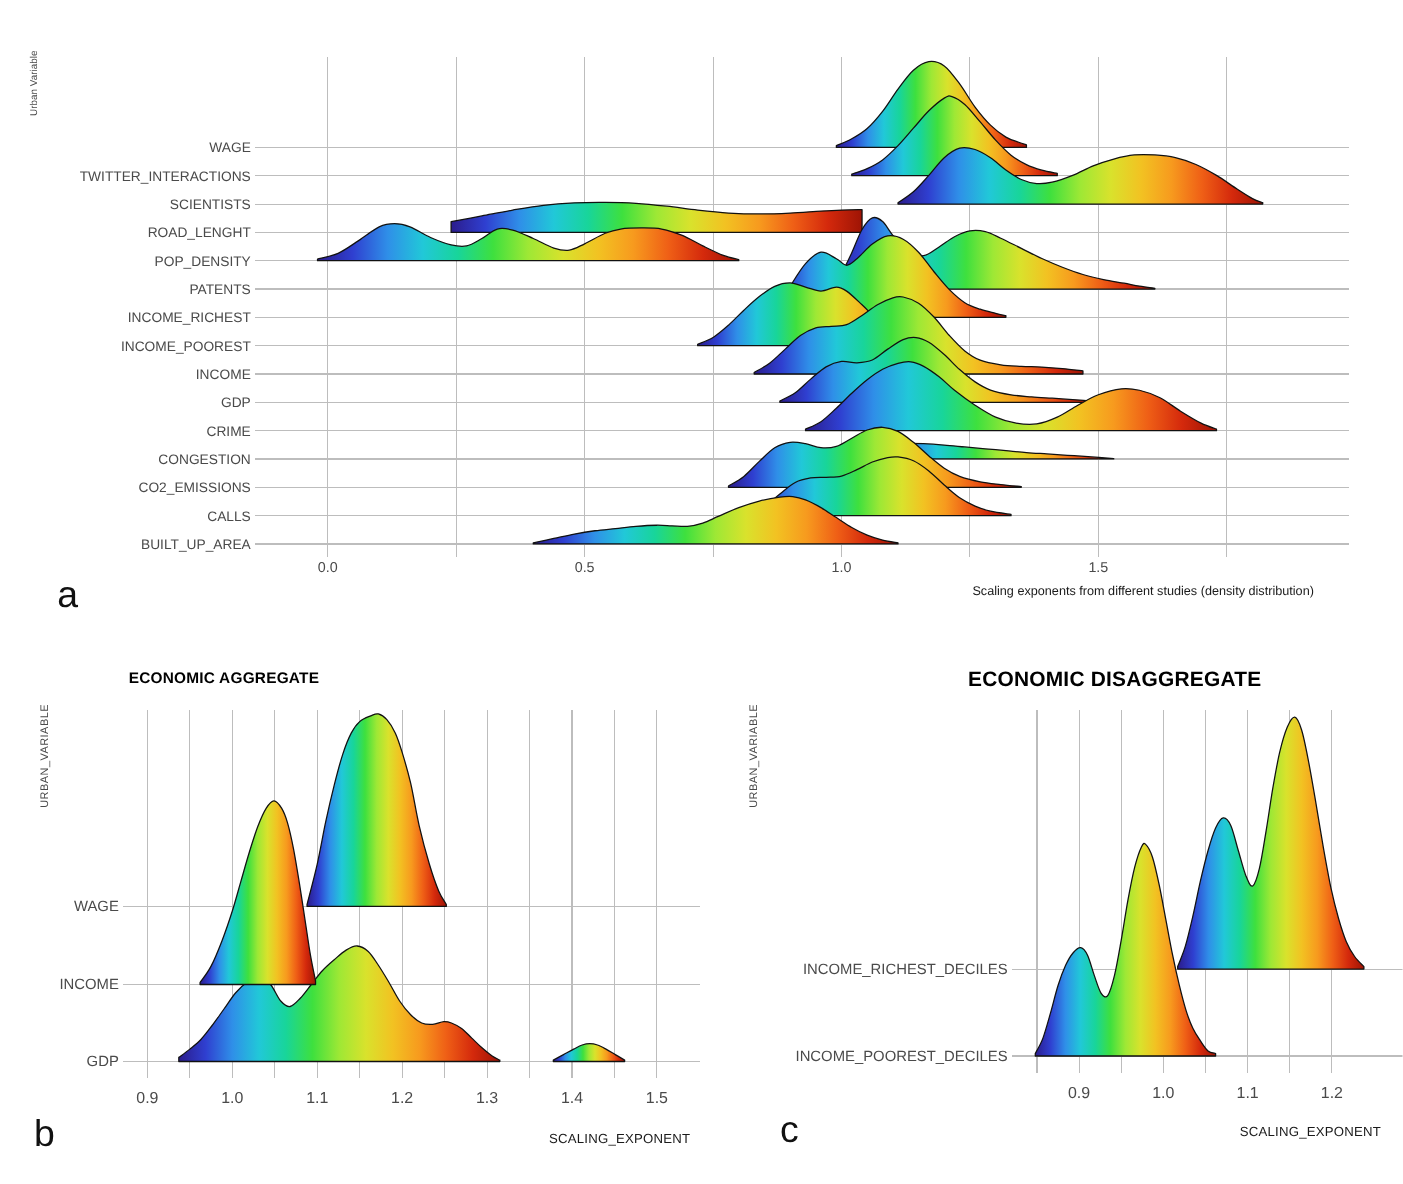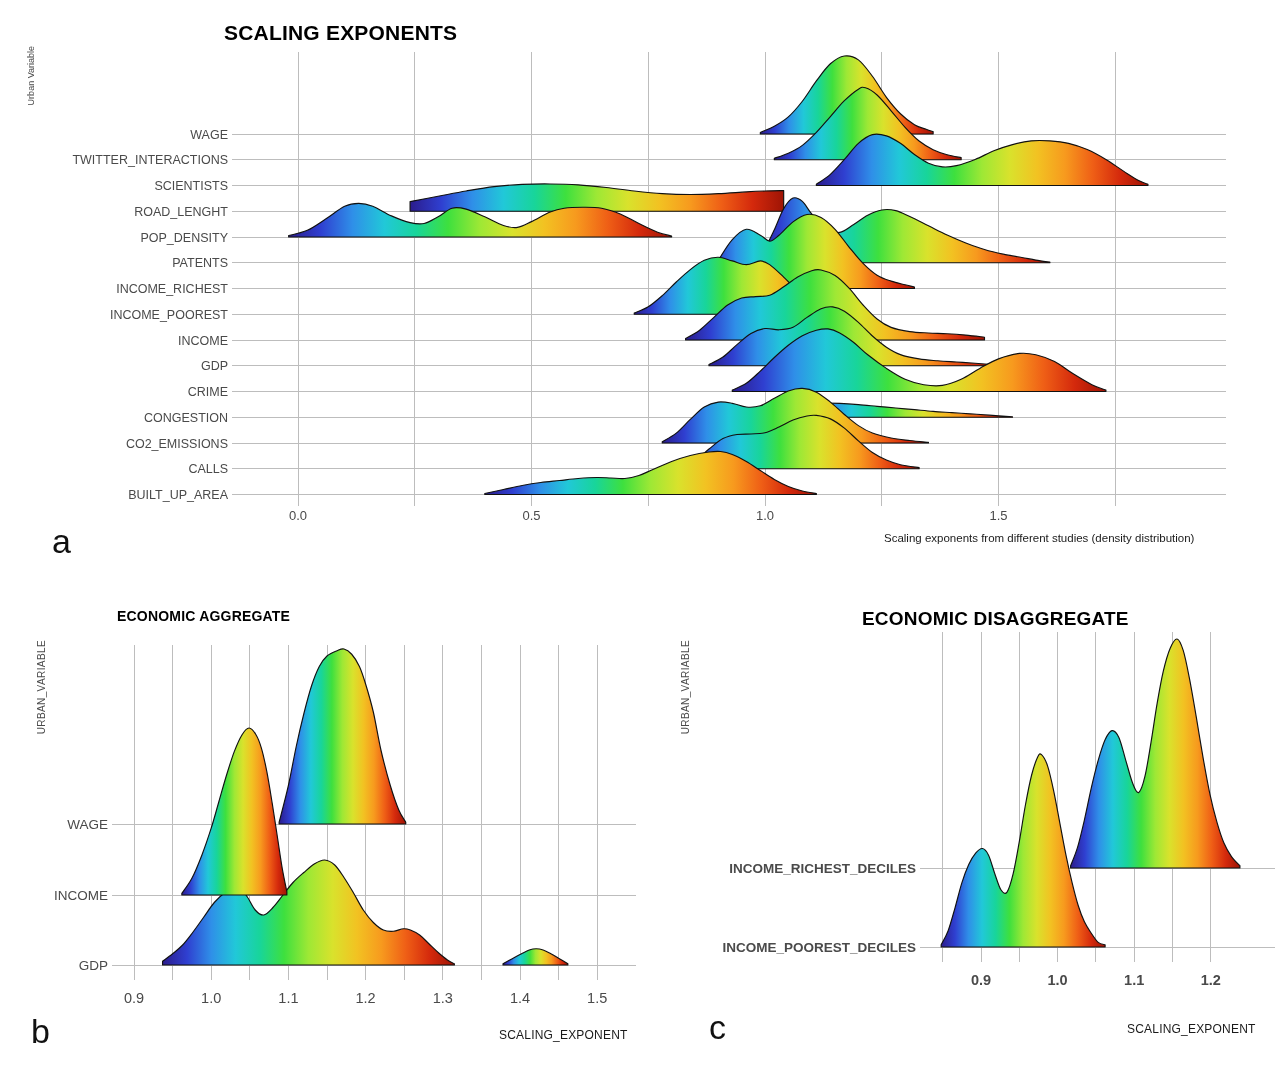--- a/index.html
+++ b/index.html
@@ -1,24 +1,24 @@
 <!DOCTYPE html>
 <html><head>
 <meta charset="utf-8">
 <style>
   html,body{margin:0;padding:0;background:#ffffff;}
   body{width:1275px;height:1076px;position:relative;font-family:"Liberation Sans",sans-serif;overflow:hidden;}
   .panel{position:absolute;}
   #panel-a{left:0;top:0;width:1275px;height:580px;}
   #panel-b{left:0;top:585px;width:648px;height:491px;}
-  #panel-c{left:648px;top:572px;width:627px;height:491px;font-weight:bold;}
+  #panel-c{left:648px;top:585px;width:627px;height:491px;}
   .chart-title{position:absolute;font-weight:bold;color:#000;letter-spacing:.2px;white-space:nowrap;}
   #title-a{font-size:21px;left:224px;top:21px;}
   #title-b{font-size:14px;left:117px;top:608px;}
-  #title-c{font-size:19px;left:862px;top:608px;}
+  #title-c{font-size:19px;left:880px;top:608px;}
   .ylab{position:absolute;font-size:9px;color:#4a4a4a;writing-mode:vertical-rl;transform:rotate(180deg);white-space:nowrap;}
   #ylab-a{left:26px;top:46px;}
   #ylab-b{left:36px;top:640px;font-size:10px;letter-spacing:.4px;}
   #ylab-c{left:680px;top:640px;font-size:10px;letter-spacing:.4px;}
   .xlab{position:absolute;color:#1a1a1a;white-space:nowrap;text-align:center;}
   #xlab-a{font-size:11.5px;left:884px;top:532px;}
   #xlab-b{font-size:12px;left:499px;top:1028px;letter-spacing:.2px;}
   #xlab-c{font-size:12px;left:1127px;top:1022px;letter-spacing:.2px;}
   .panel-letter{position:absolute;font-size:34px;color:#111;}
   #letter-a{left:52px;top:522px;}
@@ -28,21 +28,20 @@
   .gridline{stroke:#bdbdbd;stroke-width:1;shape-rendering:crispEdges;}
   .gridline-v{stroke:#bdbdbd;stroke-width:1;shape-rendering:crispEdges;}
   .tick-txt{font-family:"Liberation Sans",sans-serif;fill:#4a4a4a;text-anchor:middle;}
   .cat-txt{font-family:"Liberation Sans",sans-serif;fill:#4a4a4a;text-anchor:end;}
   .ridge-path{stroke:#111111;stroke-width:1.15;stroke-linejoin:round;}
 </style>
 </head>
 <body>
 
 <div class="panel" id="panel-a">
-  <div class="chart-title" id="title-a">SCALING EXPONENTS</div>
   <div class="ylab" id="ylab-a">Urban Variable</div>
   <div class="xlab" id="xlab-a">Scaling exponents from different studies (density distribution)</div>
   <svg id="svg-a" width="1275" height="580">
       <defs>
         <linearGradient id="svg-a-grad-0" x1="760.3299999999997" y1="0" x2="933.1199999999999" y2="0" gradientUnits="userSpaceOnUse">
           <stop offset="0.00%" stop-color="#2b1c8c"></stop>
           <stop offset="8.33%" stop-color="#2f3fd0"></stop>
           <stop offset="16.67%" stop-color="#2f8fe8"></stop>
           <stop offset="25.00%" stop-color="#21c8d8"></stop>
           <stop offset="33.33%" stop-color="#18d59a"></stop>

